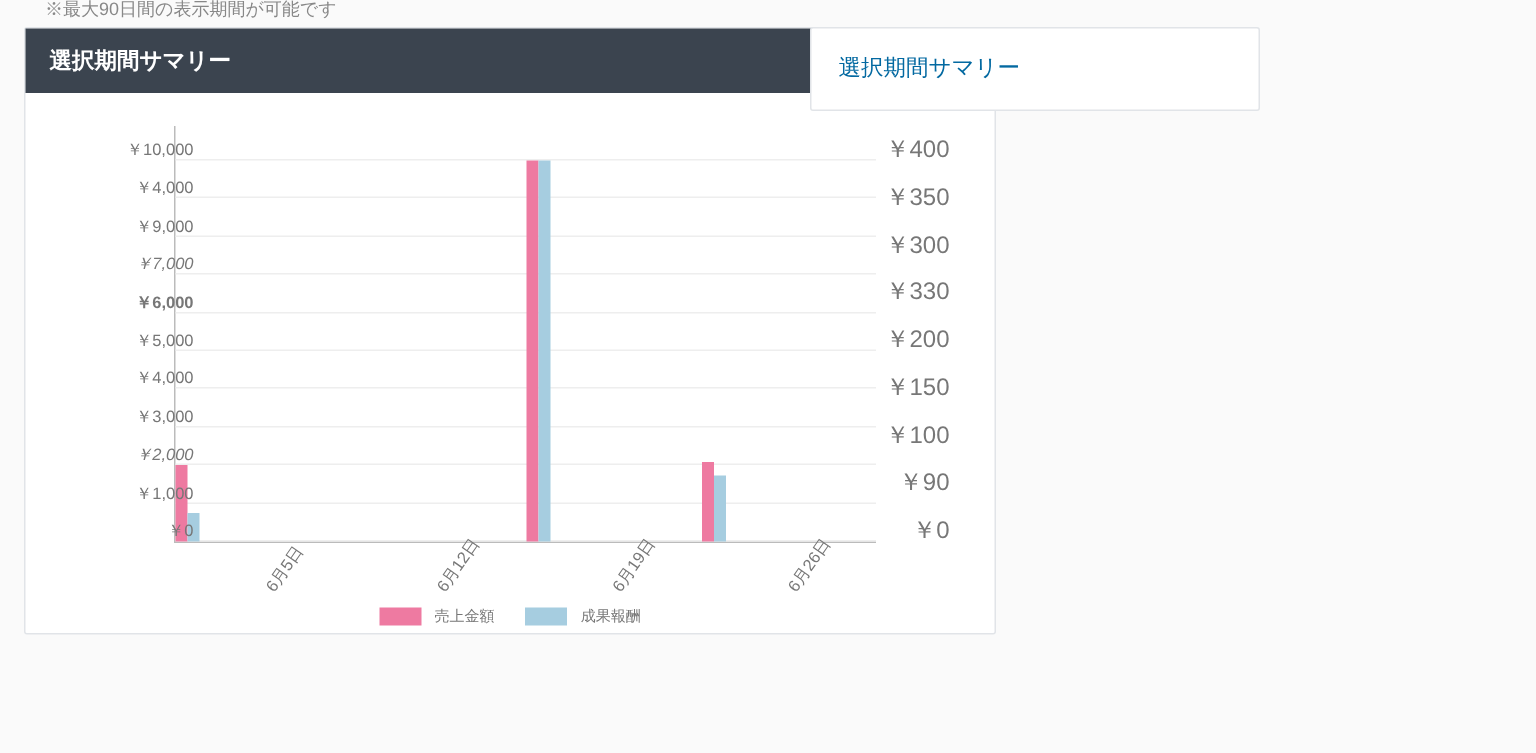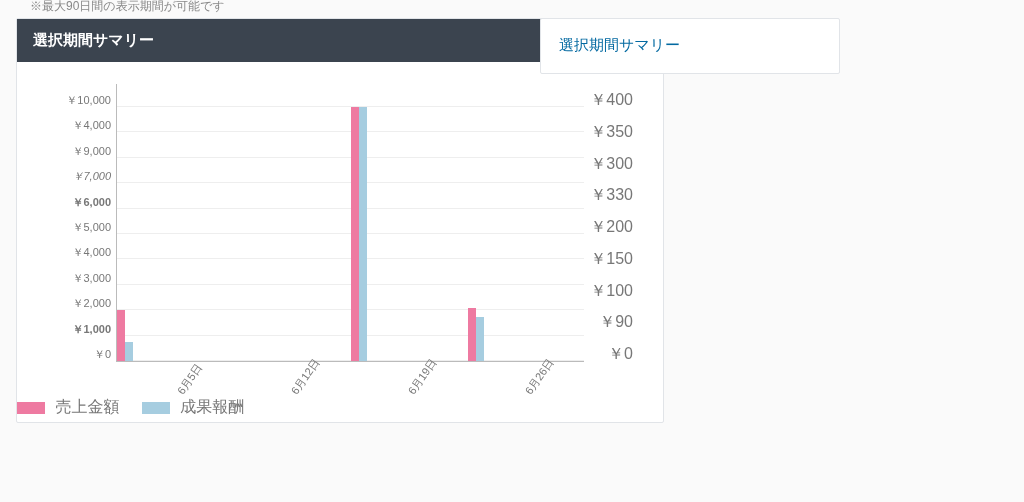--- a/index.html
+++ b/index.html
@@ -4,27 +4,27 @@
 <style>
   html,body{margin:0;padding:0;font-family:"Hiragino Sans","Meiryo",sans-serif;background:#fafafa;color:#555}
   .stage{position:relative;width:856px;height:502px;overflow:hidden}
   .note-top{position:absolute;left:30px;top:-2px;font-size:12px;color:#888}
   .card{position:absolute;left:16px;top:18px;width:646px;background:#fff;border:1px solid #e1e4e8;border-radius:2px}
   .card .disclaimer{padding:14px 16px 12px 16px;font-size:13px;line-height:1.55;color:#666}
   .card .chart-title{background:#3b444f;color:#fff;font-weight:600;font-size:15px;padding:12px 16px}
   .chart-wrap{position:relative;height:360px;padding:16px 10px 8px 10px;box-sizing:border-box}
   .plot{position:absolute;left:99px;right:79px;top:22px;bottom:60px;border-left:1px solid #bbb;border-bottom:1px solid #bbb}
   .grid-line{position:absolute;left:0;right:0;height:0;border-top:1px solid #eee}
-  .ytick-l{position:absolute;left:30px;width:64px;text-align:right;font-size:11px;color:#777;transform:translateY(-50%)}
+  .ytick-l{position:absolute;left:48px;width:64px;text-align:right;font-size:11px;color:#777;transform:translateY(-50%)}
   .ytick-r{position:absolute;right:30px;width:44px;text-align:right;font-size:16px;color:#777;transform:translateY(-50%)}
   .bar{position:absolute;bottom:0;width:8px}
   .bar.sales{background:#ee7aa1}
   .bar.reward{background:#a6cde0}
   .xlabel{position:absolute;bottom:18px;font-size:11px;color:#777;transform:translateX(-50%) rotate(-55deg);transform-origin:top left}
-  .legend{position:absolute;left:0;right:0;bottom:4px;font-size:16px;color:#777}
+  .legend{position:absolute;left:0;right:0;bottom:4px;text-align:center;font-size:10px;color:#777}
   .legend .sw{display:inline-block;width:28px;height:12px;vertical-align:middle;margin:0 6px 0 18px}
   .legend .sw.first{margin-left:0}
   .summary{position:absolute;right:16px;top:18px;width:300px;background:#fff;border:1px solid #e1e4e8;border-radius:2px;padding:12px 18px 4px 18px;box-sizing:border-box}
   .summary h3{margin:5px 0 14px 0;font-size:15px;font-weight:500;color:#0369a1}
   .summary .row{display:flex;justify-content:flex-start;padding:14px 0;border-top:1px solid #eceff1;font-size:14px}
   .summary .row .k{width:130px;color:#555}
   .summary .row .v{color:#333}
   .help{display:inline-block;width:14px;height:14px;line-height:14px;border:1px solid #aaa;border-radius:50%;text-align:center;font-size:10px;color:#888;margin-left:2px}
 </style>
 </head>
@@ -58,22 +58,22 @@
         </div>
     <div id="ylabels"></div>
     <div id="xlabels"></div>
     <div class="legend">
       <span class="sw first" style="background:#ee7aa1"></span>
       <span>売上金額</span>
       <span class="sw" style="background:#a6cde0"></span>
       <span>成果報酬</span>
     </div>
   <div class="ytick-l" style="top: 292px;">￥0</div>
-        <div class="ytick-l" style="top: 266.6px; font-weight: bold;">￥1,000</div>
-        <div class="ytick-l" style="top: 241.2px;">￥2,000</div>
+        <div class="ytick-l" style="top: 266.6px;">￥1,000</div>
+        <div class="ytick-l" style="top: 241.2px; font-style: italic;">￥2,000</div>
         <div class="ytick-l" style="top: 215.8px;">￥3,000</div>
         <div class="ytick-l" style="top: 190.4px;">￥4,000</div>
         <div class="ytick-l" style="top: 165px;">￥5,000</div>
         <div class="ytick-l" style="top: 139.6px; font-weight: bold;">￥6,000</div>
         <div class="ytick-l" style="top: 114.2px; font-style: italic;">￥7,000</div>
         <div class="ytick-l" style="top: 88.8px;">￥9,000</div>
         <div class="ytick-l" style="top: 63.4px;">￥4,000</div>
         <div class="ytick-l" style="top: 38px;">￥10,000</div>
         <div class="ytick-r" style="top: 292px;">￥0</div>
         <div class="ytick-r" style="top: 260.25px;">￥90</div>

